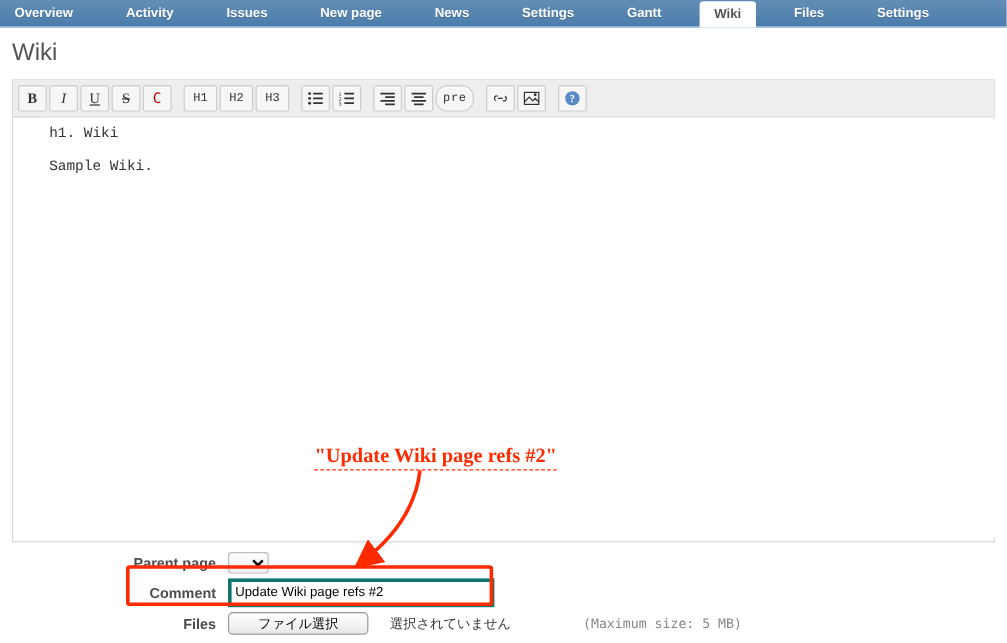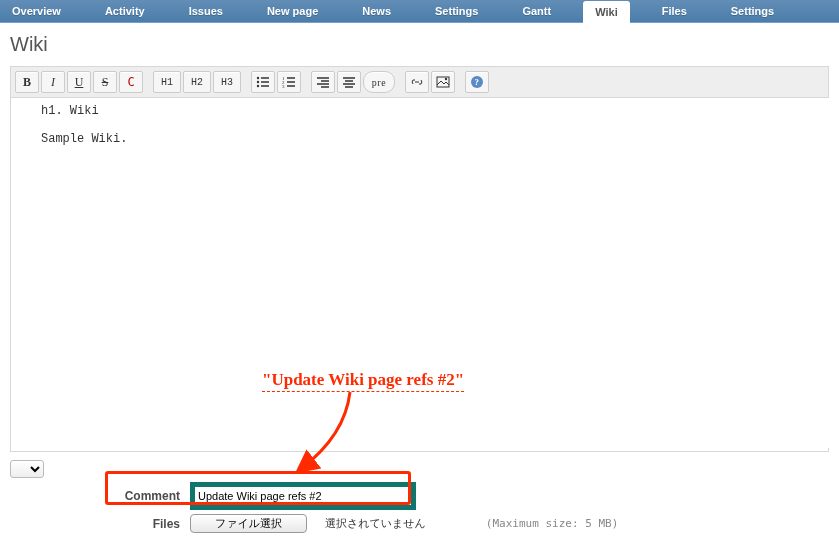--- a/index.html
+++ b/index.html
@@ -71,21 +71,21 @@
     display: flex;
     align-items: center;
     justify-content: center;
     font-family: Georgia, "Times New Roman", serif;
     font-size: 12px;
     color: #333;
     cursor: pointer;
     box-shadow: 0 1px 0 #fff inset;
   }
   .tbtn.wide { width: 26px; font-size: 10px; font-family: Liberation Mono, monospace;}
-  .tbtn.pre { width: 30px; font-size:10px; font-family: Liberation Serif, serif; letter-spacing:.5px;border-radius:10px;}
+  .tbtn.pre { width: 30px; font-size:10px; font-family: Liberation Mono, monospace; letter-spacing:.5px;border-radius:10px;}
   .tbtn svg { display:block; }
   .editor textarea {
     width: 100%;
     box-sizing: border-box;
     border: none;
     padding: 6px;
     font-family: Liberation Mono, monospace;
     font-size: 12px;
     resize: none;
     height: 350px;
@@ -115,21 +115,21 @@
     height: 18px;
     border: 1px solid #bbb;
     border-radius: 3px;
     background: linear-gradient(#fff,#eee);
     width: 34px;
     font-size: 11px;
   }
   .comment-input {
     width: 210px;
     height: 16px;
-    border: 5px solid #0f766e;
+    border: 3px solid #0f766e;
     font-size: 11px;
     padding: 1px 3px;
   }
   .file-btn {
     font-size: 11px;
     border: 1px solid #999;
     border-radius: 4px;
     background: linear-gradient(#fff,#e8e8e8);
     padding: 1px 24px;
     cursor: pointer;
@@ -265,20 +265,21 @@
           </div>
         </div>
       </div>
     <textarea style="">h1. Wiki
 
 Sample Wiki.</textarea>
   </div>
 
   <div class="form-rows">
     <div class="form-row">
+      <label>Parent page</label>
       <select class="parent-select"><option></option></select>
     </div>
     <div class="form-row" style="position:relative">
       <label>Comment</label>
       <input class="comment-input" value="Update Wiki page refs #2" style="">
     </div>
     <div class="form-row">
       <label>Files</label>
       <button class="file-btn">ファイル選択</button>
       <span class="file-status">選択されていません</span>

